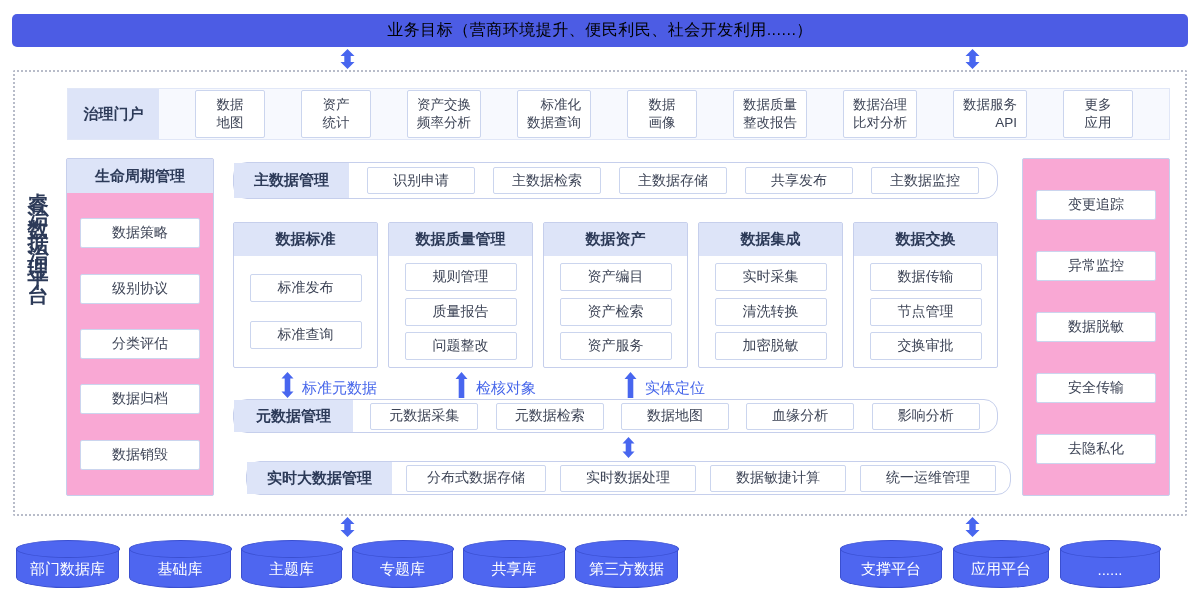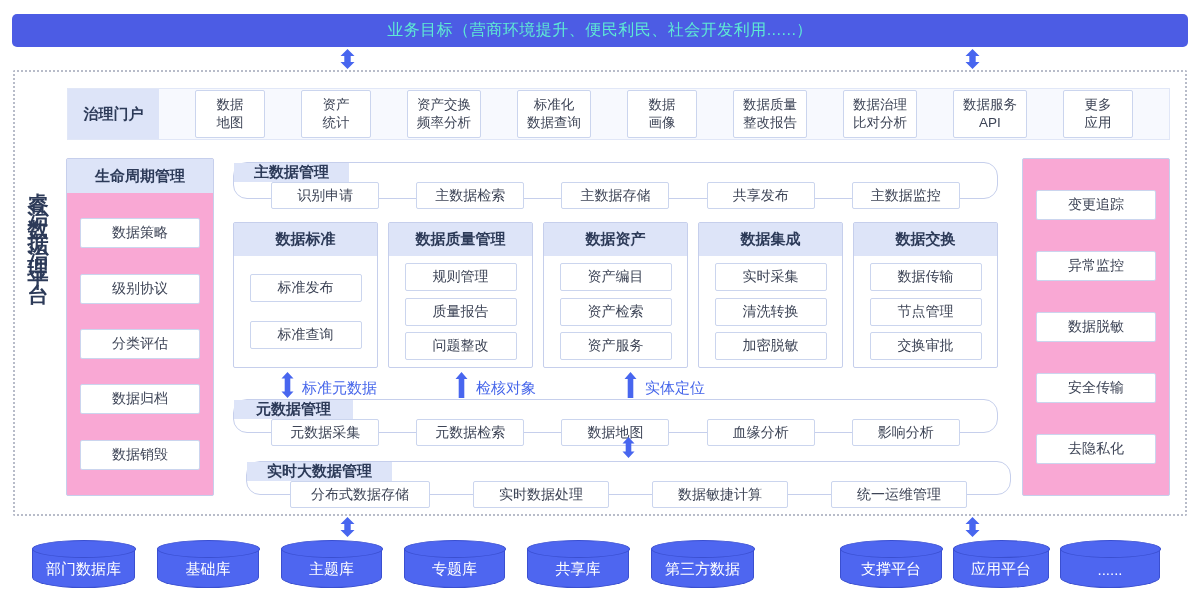--- a/index.html
+++ b/index.html
@@ -4,21 +4,21 @@
 <style>
   html,body { margin:0; padding:0; background:#ffffff; }
   body { font-family:"Liberation Sans","DejaVu Sans",sans-serif; }
   #stage { position:relative; width:1200px; height:598px; background:#fff; overflow:hidden;
            color:var(--ink,#2c3a58); }
 
   
   .banner { position:absolute; left:12px; top:14px; width:1176px; height:33px;
             background:var(--banner-bg,#4c5ce4); border-radius:5px;
             display:flex; align-items:center; justify-content:center;
-            color:#5eead4; font-size:16px; font-weight:500; letter-spacing:.5px; }
+            color:#000000; font-size:16px; font-weight:500; letter-spacing:.5px; }
 
   
   .frame { position:absolute; left:13px; top:70px; width:1170px; height:442px;
            border:2px dotted #b8bcc9; border-radius:2px; }
   .vtitle { position:absolute; left:24px; top:176px; height:286px;
             writing-mode:vertical-lr; text-orientation:upright;
             font-size:21px; font-weight:bold; letter-spacing:13px;
             color:var(--ink,#2c3a58); }
 
   
@@ -29,35 +29,35 @@
          color:#3d4456; font-size:14px;
          display:flex; align-items:center; justify-content:center; }
 
   
   .portal-row { position:absolute; left:67px; top:88px; width:1103px; height:52px;
                 background:#f7f9fe; border:1px solid #e1e7f7; box-sizing:border-box;
                 display:flex; align-items:center; }
   .portal-hdr { width:91px; height:100%; flex:none; }
   .portal-items { flex:1; height:100%; display:flex; align-items:center; justify-content:space-evenly; }
   .portal-box { height:44px; min-width:50px; padding:1px 9px; white-space:pre-line;
-                text-align:center; font-size:13.5px; line-height:1.35; }
+                text-align:right; font-size:13.5px; line-height:1.35; }
 
   
   .side-panel { position:absolute; top:158px; width:148px; height:338px;
                 background:#f9a8d4; border:1px solid var(--panel-border,#c6cfec);
                 box-sizing:border-box; border-radius:2px; display:flex; flex-direction:column; }
   .side-panel .panel-hdr { height:34px; flex:none; }
   .side-panel .panel-body { flex:1; display:flex; flex-direction:column;
                             align-items:center; justify-content:space-evenly; }
   .side-box { width:118px; height:28px; }
 
   
   .crow { position:absolute; left:233px; width:765px;
           background:#fff; border:1px solid var(--panel-border,#c6cfec);
-          box-sizing:border-box; border-radius:14px; display:flex; align-items:stretch;flex-direction:column; }
+          box-sizing:border-box; border-radius:14px; display:flex; align-items:stretch; }
   .crow .row-hdr { flex:none; }
   .crow .row-items { flex:1; display:flex; align-items:center; justify-content:space-evenly; }
   .row-box { height:27px; min-width:108px; padding:0 10px; box-sizing:border-box; }
   .row-box.wide { min-width:136px; padding:0 20px; }
 
   
   .colwrap { position:absolute; left:233px; top:222px; width:765px; height:146px;
              display:flex; gap:10px; }
   .col-panel { flex:1; background:#fff; border:1px solid var(--panel-border,#c6cfec);
                box-sizing:border-box; border-radius:2px; display:flex; flex-direction:column;justify-content:center; }
@@ -265,21 +265,21 @@
     <svg width="15" height="20" viewBox="0 0 15 20">
         <path d="M7.5 0 L14.5 7 H10.7 V13 H14.5 L7.5 20 L0.5 13 H4.3 V7 H0.5 Z" fill="#4866ef"></path>
       </svg>
   </div>
   <div class="varrow arrow" style="left:965px; top:517px;">
     <svg width="15" height="20" viewBox="0 0 15 20">
         <path d="M7.5 0 L14.5 7 H10.7 V13 H14.5 L7.5 20 L0.5 13 H4.3 V7 H0.5 Z" fill="#4866ef"></path>
       </svg>
   </div>
 
-  <div class="cyl-group" style="left:32px; gap:22px;">
+  <div class="cyl-group" style="left:16px; gap:10px;">
     <div class="cyl" style="width:101px;">
         <span>部门数据库</span>
       </div>
     <div class="cyl" style="width:100px;">
         <span>基础库</span>
       </div>
     <div class="cyl" style="width:99px;">
         <span>主题库</span>
       </div>
     <div class="cyl" style="width:99px;">

